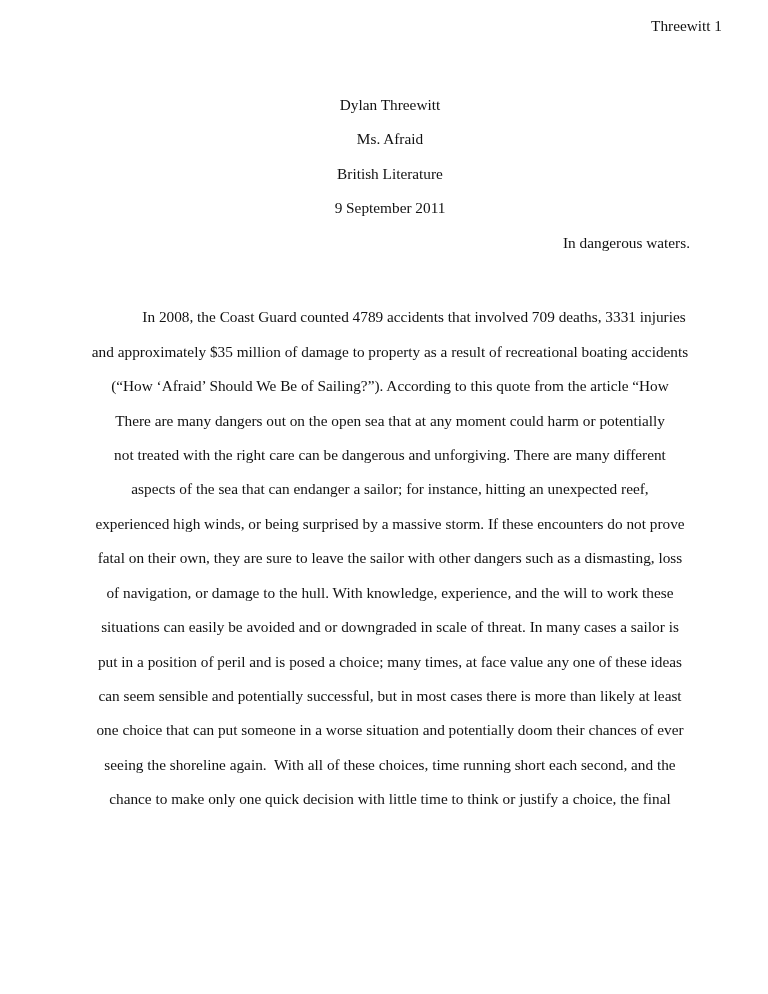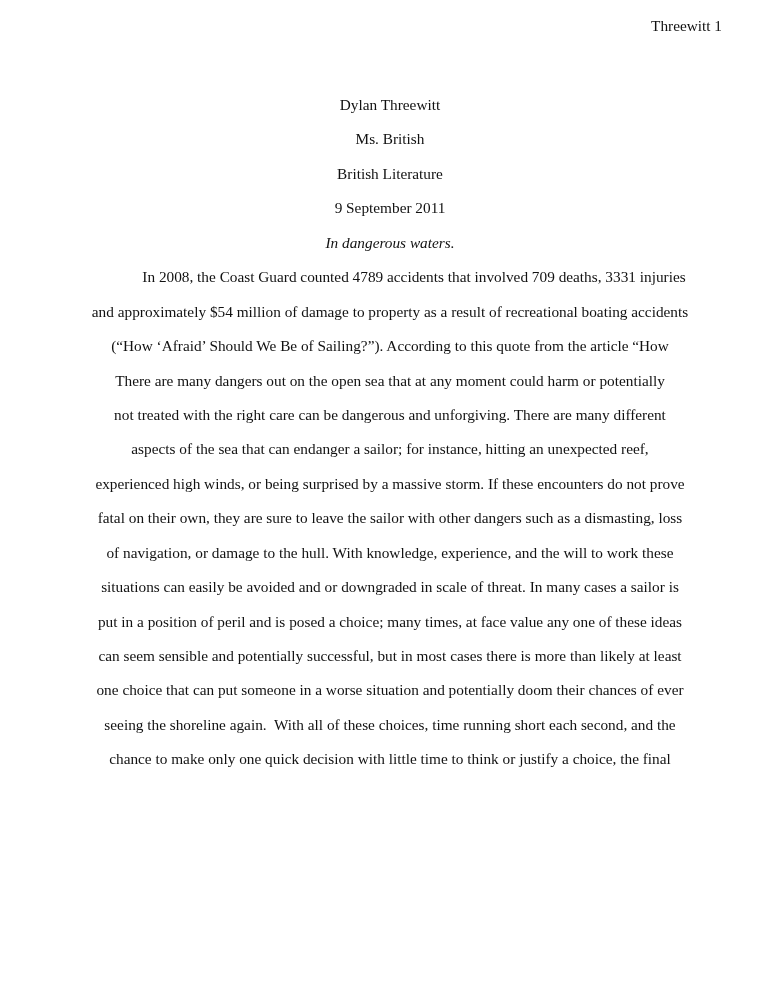--- a/index.html
+++ b/index.html
@@ -37,44 +37,44 @@
     top: 96px;
     width: 600px;
   }
   .line {
     height: 34.45px;
     line-height: 18px;
     white-space: nowrap;
     text-align: center;
   }
   .title {
-    text-align: center;
+    text-align: right;
     padding-left: 0;
-    font-style: italic;
   }
   .indent {
     padding-left: 48px;
+    margin-top: 40px;
   }
 </style>
 </head>
 <body>
 
 <div class="page">
 
   <div class="running-head">Threewitt 1</div>
 
   <div class="lines">
     <div class="line">Dylan Threewitt</div>
-    <div class="line">Ms. British</div>
+    <div class="line">Ms. Afraid</div>
     <div class="line">British Literature</div>
     <div class="line">9 September 2011</div>
     <div class="line title">In dangerous waters.</div>
 
     <div class="line indent">In 2008, the Coast Guard counted 4789 accidents that involved 709 deaths, 3331 injuries</div>
-    <div class="line">and approximately $54 million of damage to property as a result of recreational boating accidents</div>
+    <div class="line">and approximately $35 million of damage to property as a result of recreational boating accidents</div>
     <div class="line">(“How ‘Afraid’ Should We Be of Sailing?”). According to this quote from the article “How</div>
     <div class="line">There are many dangers out on the open sea that at any moment could harm or potentially</div>
     <div class="line">not treated with the right care can be dangerous and unforgiving. There are many different</div>
     <div class="line">aspects of the sea that can endanger a sailor; for instance, hitting an unexpected reef,</div>
     <div class="line">experienced high winds, or being surprised by a massive storm. If these encounters do not prove</div>
     <div class="line">fatal on their own, they are sure to leave the sailor with other dangers such as a dismasting, loss</div>
     <div class="line">of navigation, or damage to the hull. With knowledge, experience, and the will to work these</div>
     <div class="line">situations can easily be avoided and or downgraded in scale of threat. In many cases a sailor is</div>
     <div class="line">put in a position of peril and is posed a choice; many times, at face value any one of these ideas</div>
     <div class="line">can seem sensible and potentially successful, but in most cases there is more than likely at least</div>

